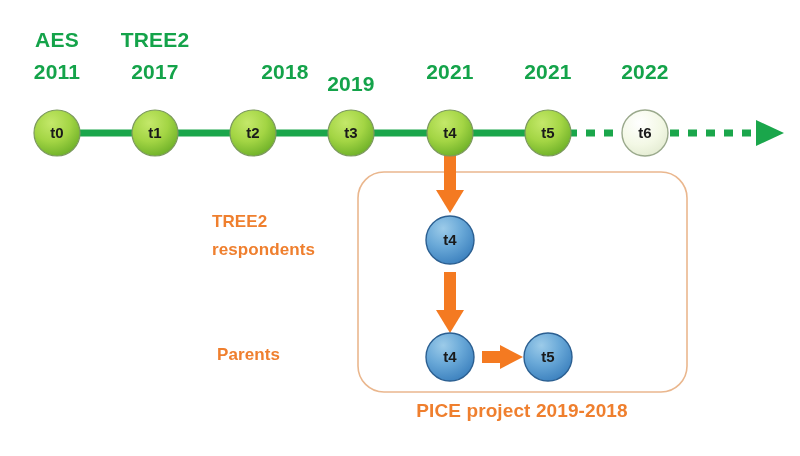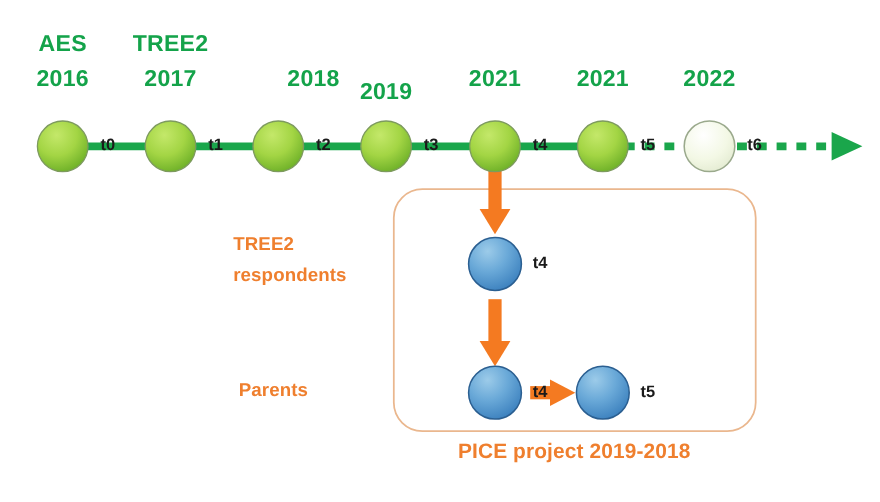--- a/index.html
+++ b/index.html
@@ -49,21 +49,20 @@
     letter-spacing: 0.2px;
     text-align: center;
     transform: translateX(-50%);
   }
   .node-label {
     font-size: 15px;
     font-weight: bold;
     color: #1a1a1a;
     text-align: center;
     transform: translate(-50%, -50%);
-    margin-left: 41px;
   }
   .orange-label {
     color: #ef7f2e;
     font-size: 17px;
     letter-spacing: 0.1px;
   }
   .caption-label {
     color: #ef7f2e;
     font-size: 19px;
     text-align: center;
@@ -129,21 +128,21 @@
     <circle cx="645" cy="133" r="23" fill="url(#gradPale)" stroke="#9aa98c" stroke-width="1.4"></circle>
 
     <circle cx="450" cy="240" r="24" fill="url(#gradBlue)" stroke="#2b5f91" stroke-width="1.4"></circle>
     <circle cx="450" cy="357" r="24" fill="url(#gradBlue)" stroke="#2b5f91" stroke-width="1.4"></circle>
     <circle cx="548" cy="357" r="24" fill="url(#gradBlue)" stroke="#2b5f91" stroke-width="1.4"></circle>
   </svg>
 
   <div class="txt study-label" style="left:57px;  top:28px;">AES</div>
   <div class="txt study-label" style="left:155px; top:28px;">TREE2</div>
 
-  <div class="txt year-label" style="left:57px;  top:60px;">2016</div>
+  <div class="txt year-label" style="left:57px;  top:60px;">2011</div>
   <div class="txt year-label" style="left:155px; top:60px;">2017</div>
   <div class="txt year-label" style="left:253px; top:60px;margin-left:32px;">2018</div>
   <div class="txt year-label" style="left:351px; top:72px;">2019</div>
   <div class="txt year-label" style="left:450px; top:60px;">2021</div>
   <div class="txt year-label" style="left:548px; top:60px;">2021</div>
   <div class="txt year-label" style="left:645px; top:60px;">2022</div>
 
   <div class="txt node-label" style="left:57px;  top:133px;">t0</div>
   <div class="txt node-label" style="left:155px; top:133px;">t1</div>
   <div class="txt node-label" style="left:253px; top:133px;">t2</div>

